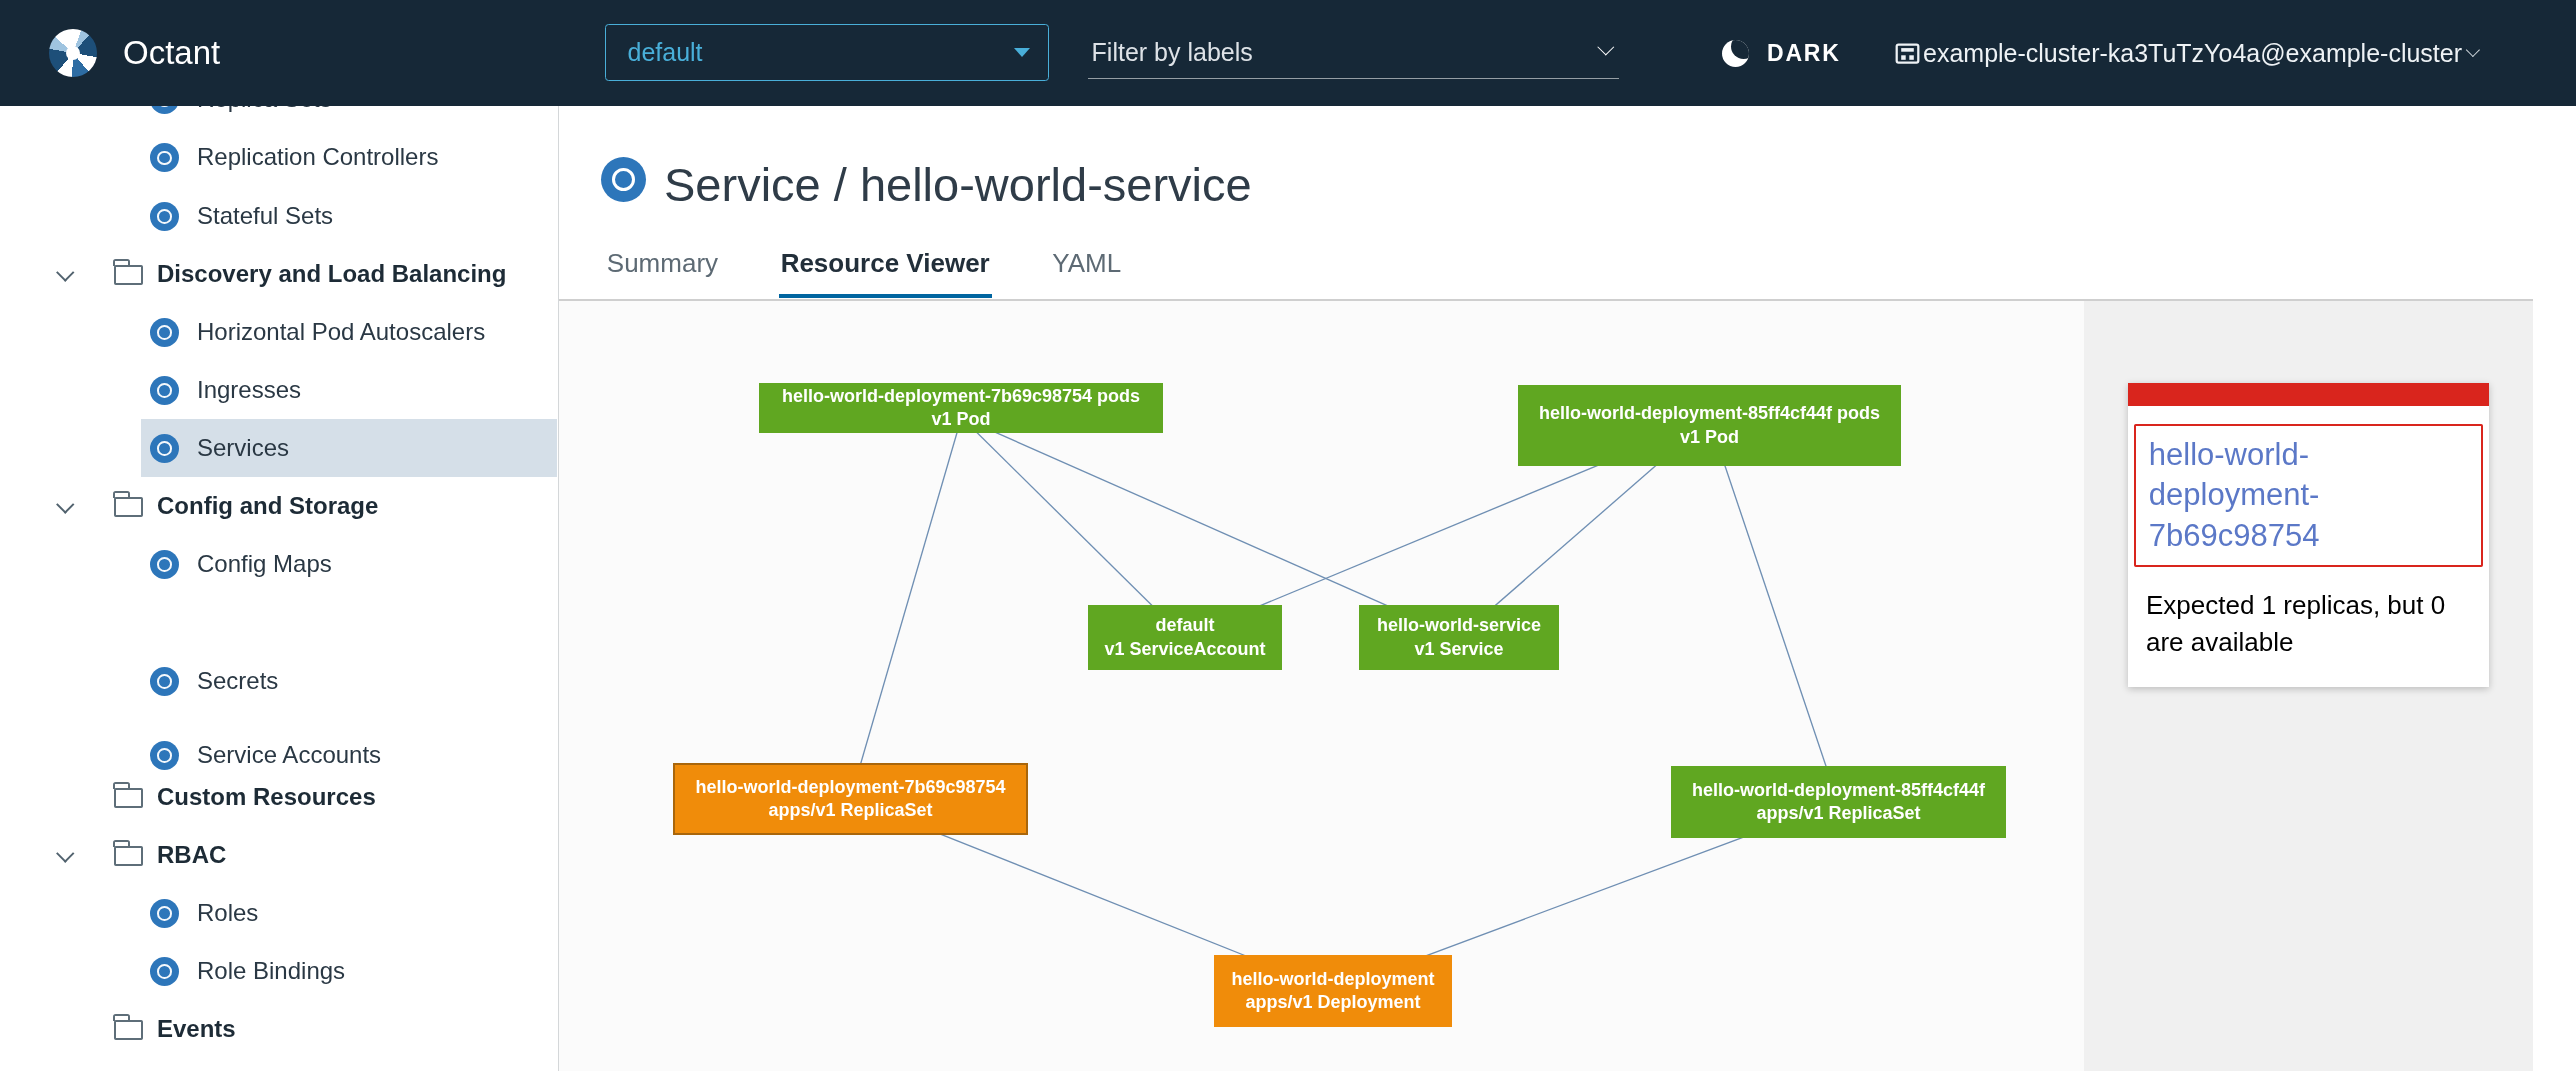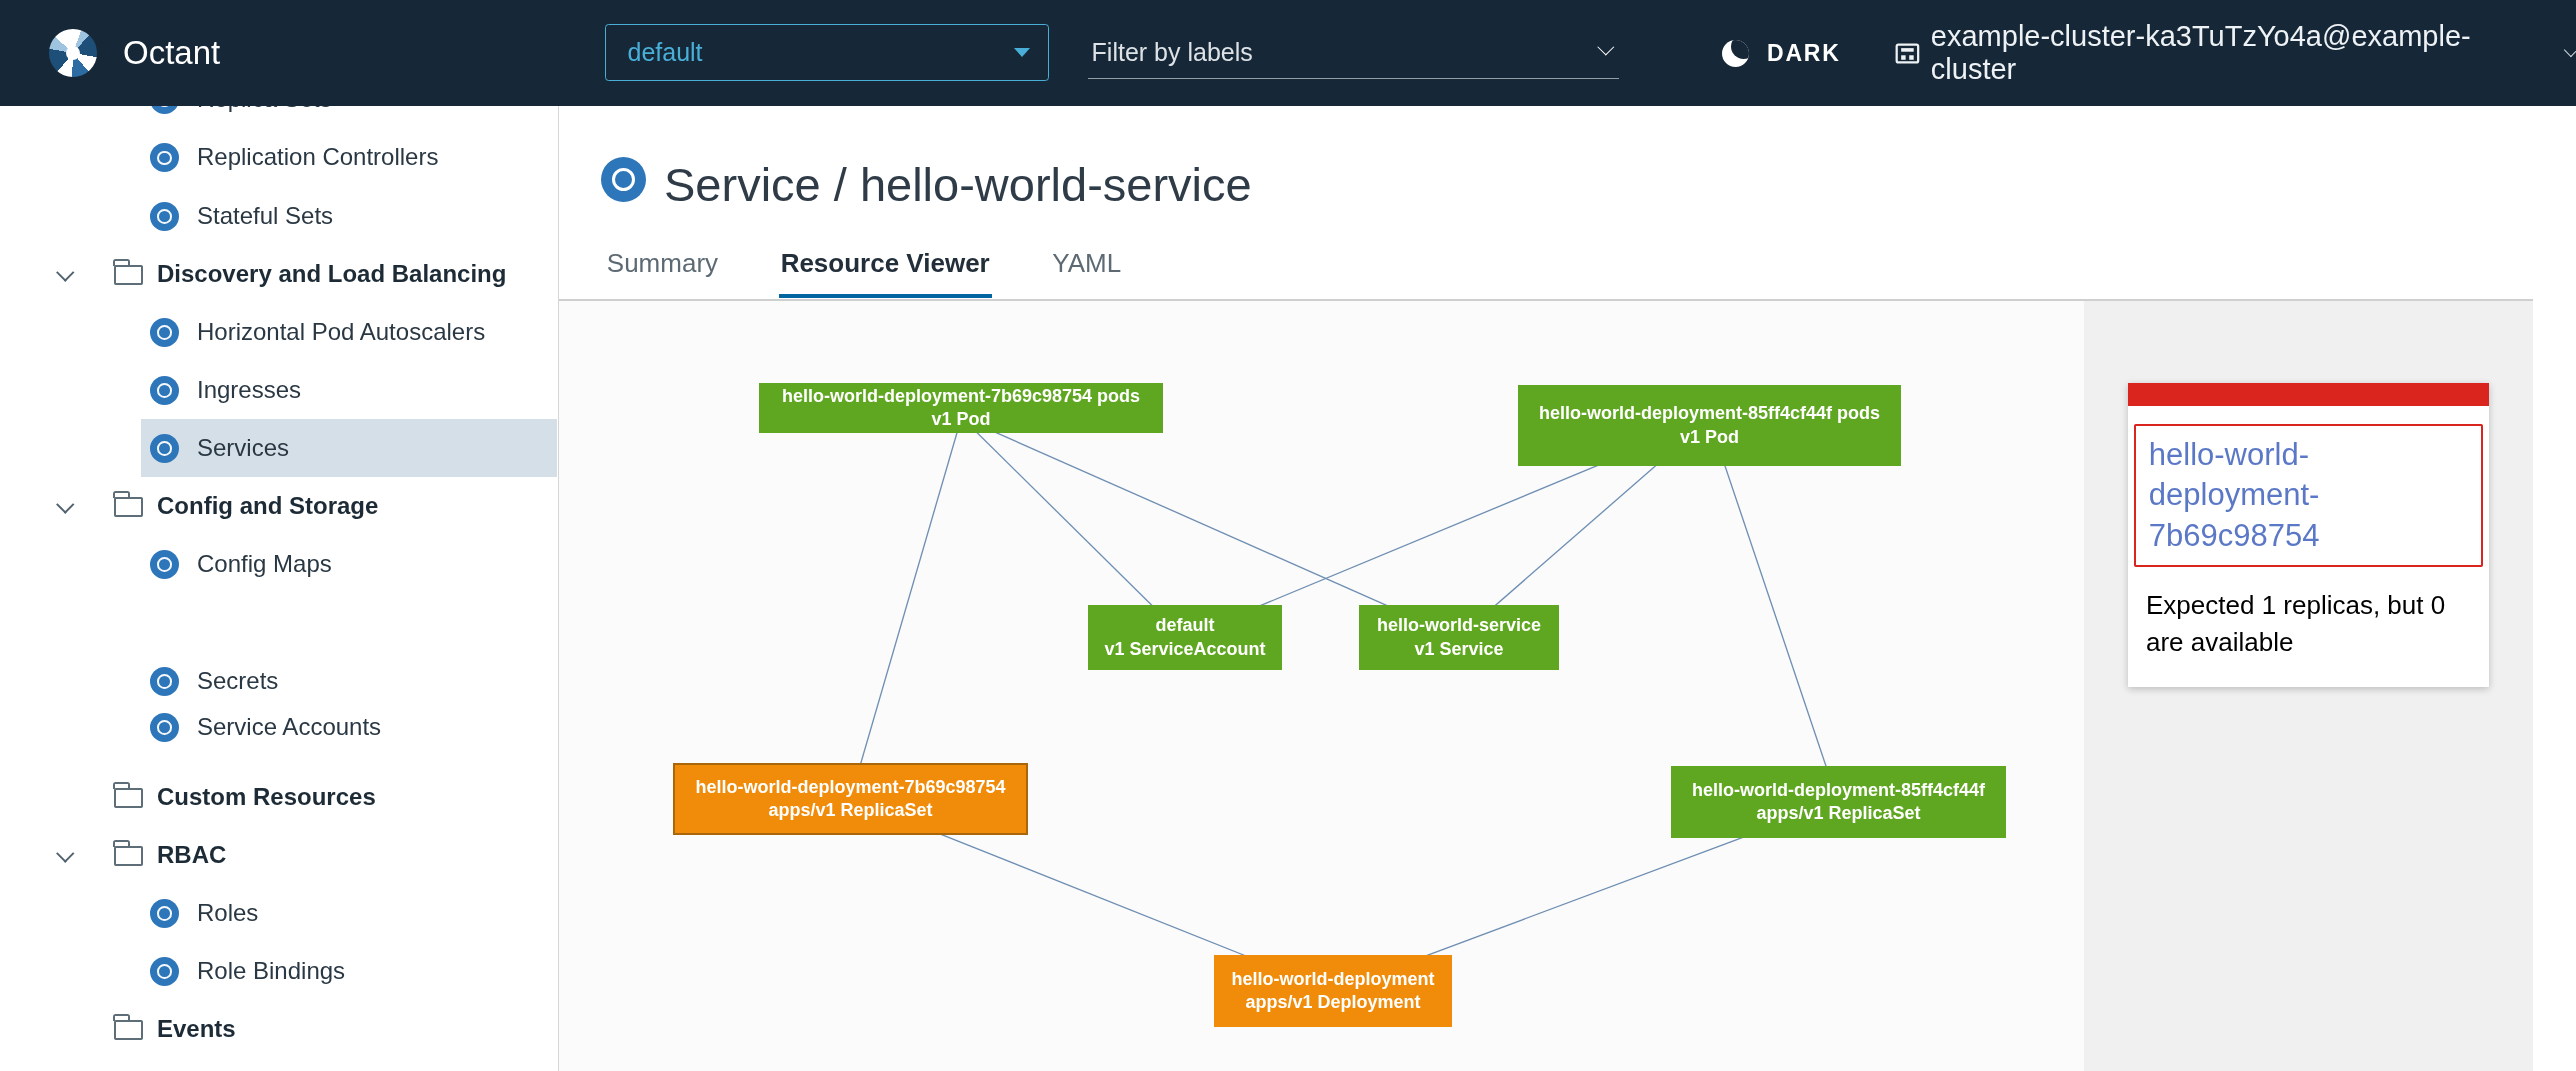--- a/index.html
+++ b/index.html
@@ -36,22 +36,22 @@
   .filter-input{width:483px;height:100%;background:transparent;border:none;outline:none;color:#fff;font-size:25px;
         font-family:inherit;padding:0 0 0 3.6px}
   .filter-input::placeholder{color:#e9edf1;opacity:.95}
   .chev-down{width:11.6px;height:11.6px;border-right:1.8px solid #fff;border-bottom:1.8px solid #fff;
         transform:rotate(45deg);display:inline-block}
   .filter-chev{position:absolute;right:7.2px;top:14.3px}
   .dark-toggle{position:absolute;left:1722px;top:0;height:106px;display:flex;align-items:center;gap:18px;color:#fff;cursor:pointer}
   .moon{width:27px;height:27px;border-radius:50%;background:#fff;position:relative;overflow:hidden;flex:none}
   .moon::after{content:"";position:absolute;left:9px;top:-5.4px;width:25px;height:25px;border-radius:50%;background:var(--header-bg)}
   .dark-label{font-size:23px;font-weight:700;letter-spacing:1.8px}
-  .cluster-sel{position:absolute;left:1894px;top:0;height:106px;display:flex;align-items:center;gap:10px;
-        color:#eef2f5;font-size:29px;cursor:pointer}
+  .cluster-sel{position:absolute;left:1894px;top:0;height:106px;display:flex;align-items:center;gap:2px;
+        color:#eef2f5;font-size:25px;cursor:pointer}
   .cluster-chev{width:9.8px;height:9.8px;border-right:1.8px solid #cfd6db;border-bottom:1.8px solid #cfd6db;
         transform:rotate(45deg);margin-left:3.6px;margin-top:-7.2px}
 
   
   .sidebar{position:absolute;left:0;top:106px;width:559px;bottom:0;background:#fff;
         border-right:1.8px solid #d4d7d9;overflow:hidden;z-index:5}
   .srow{position:absolute;left:0;width:557px;height:58px;cursor:pointer}
   .srow .hl{position:absolute;left:141px;right:0;top:0;bottom:0;background:var(--sidebar-selected-bg)}
   .chev-exp{position:absolute;left:59px;top:20.6px;width:12.5px;height:12.5px;border-right:2.7px solid #51626e;
         border-bottom:2.7px solid #51626e;transform:rotate(45deg)}
@@ -164,21 +164,21 @@
     <span class="grp-label">Config and Storage</span>
   </div>
   <div class="srow" style="top:429px">
     <span class="res-icon"></span>
     <span class="itm-label">Config Maps</span>
   </div>
   <div class="srow" style="top:546px">
     <span class="res-icon"></span>
     <span class="itm-label">Secrets</span>
   </div>
-  <div class="srow" style="top:592px">
+  <div class="srow" style="top:620px">
     <span class="res-icon"></span>
     <span class="itm-label">Service Accounts</span>
   </div>
   <div class="srow" style="top:662px">
     <span class="folder"></span>
     <span class="grp-label">Custom Resources</span>
   </div>
   <div class="srow" style="top:720px">
     <span class="chev-exp"></span>
     <span class="folder"></span>

